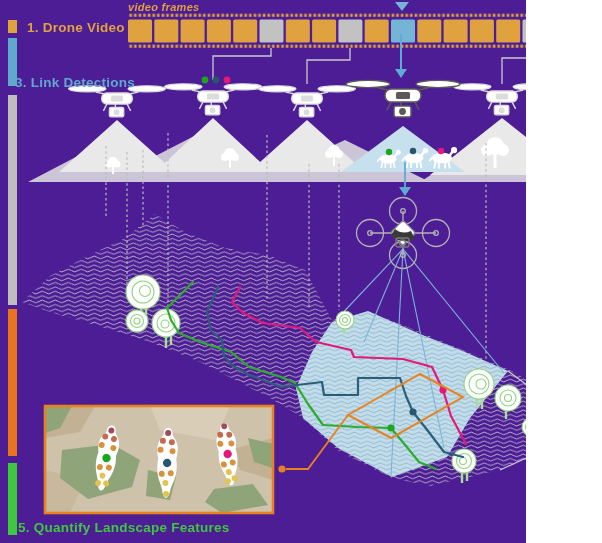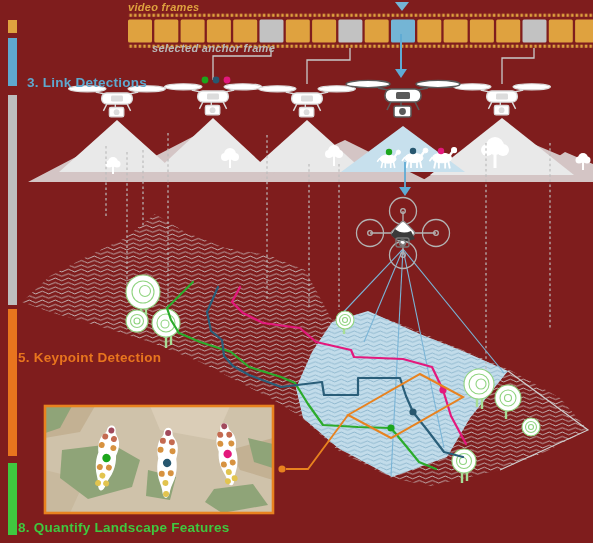--- a/index.html
+++ b/index.html
@@ -1,16 +1,16 @@
 <!DOCTYPE html>
 <html><head>
 <meta charset="utf-8">
 <style>
   html,body{margin:0;padding:0;background:#fff;}
-  #stage{position:relative;width:593px;height:543px;background:#7f1d1d;overflow:hidden;
+  #stage{position:relative;width:526px;height:543px;background:#4c1d95;overflow:hidden;
          font-family:"Liberation Sans",sans-serif;}
   #gfx{position:absolute;left:0;top:0;}
   .lbl{position:absolute;font-weight:bold;font-size:13.5px;letter-spacing:.25px;white-space:nowrap;line-height:17px;}
   .ann{position:absolute;font-style:italic;font-weight:bold;font-size:11px;letter-spacing:.3px;white-space:nowrap;}
   .c-step1{color:#DFA23F}.c-step23{color:#5FA8CE}.c-step4{color:#AFAFAF}
   .c-step5{color:#E8751E}.c-step6{color:#3FC83F}.c-anchor{color:#B8B8B8}
 </style>
 </head>
 <body>
 
@@ -355,21 +355,20 @@
   </g>
 
   <g>
     <circle cx="205" cy="80" r="3.4" fill="#1CA61C"></circle>
     <circle cx="216" cy="80" r="3.4" fill="#27576F"></circle>
     <circle cx="227" cy="80" r="3.4" fill="#E3187C"></circle>
   </g>
 </svg>
 
 <div class="ann c-step1" style="left:128px;top:1px">video frames</div>
-<div class="ann c-anchor" style="left:152px;top:42px">selected anchor frame</div>
-
-<div class="lbl c-step23" style="left:27px;top:74px">3. Link Detections</div>
+
+<div class="lbl c-step1" style="left:27px;top:19px">1. Drone Video</div>
+<div class="lbl c-step23" style="left:15px;top:74px">3. Link Detections</div>
 <div class="lbl c-step5" style="left:18px;top:349px">
-  <div>5. Keypoint Detection</div>
 </div>
-<div class="lbl c-step6" style="left:18px;top:519px">8. Quantify Landscape Features</div>
+<div class="lbl c-step6" style="left:18px;top:519px">5. Quantify Landscape Features</div>
 
 </div>
 
 </body></html>

